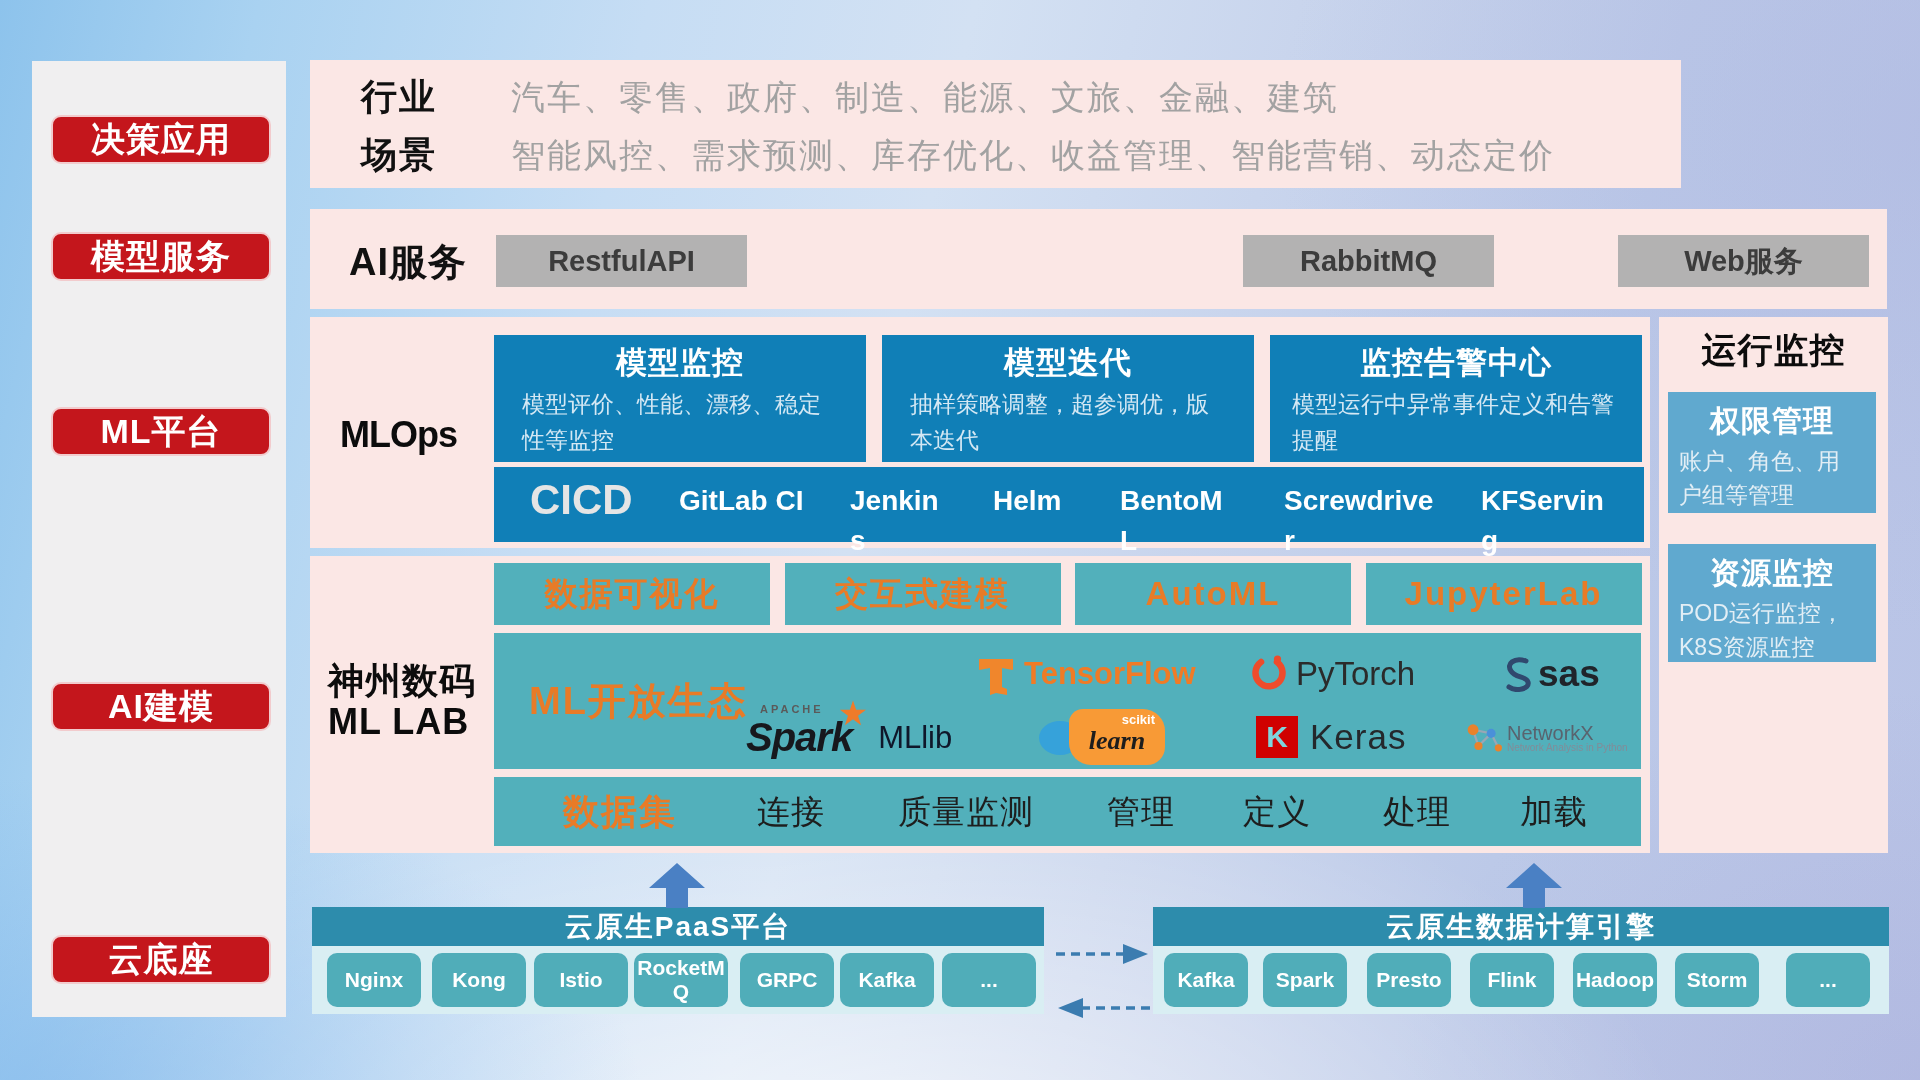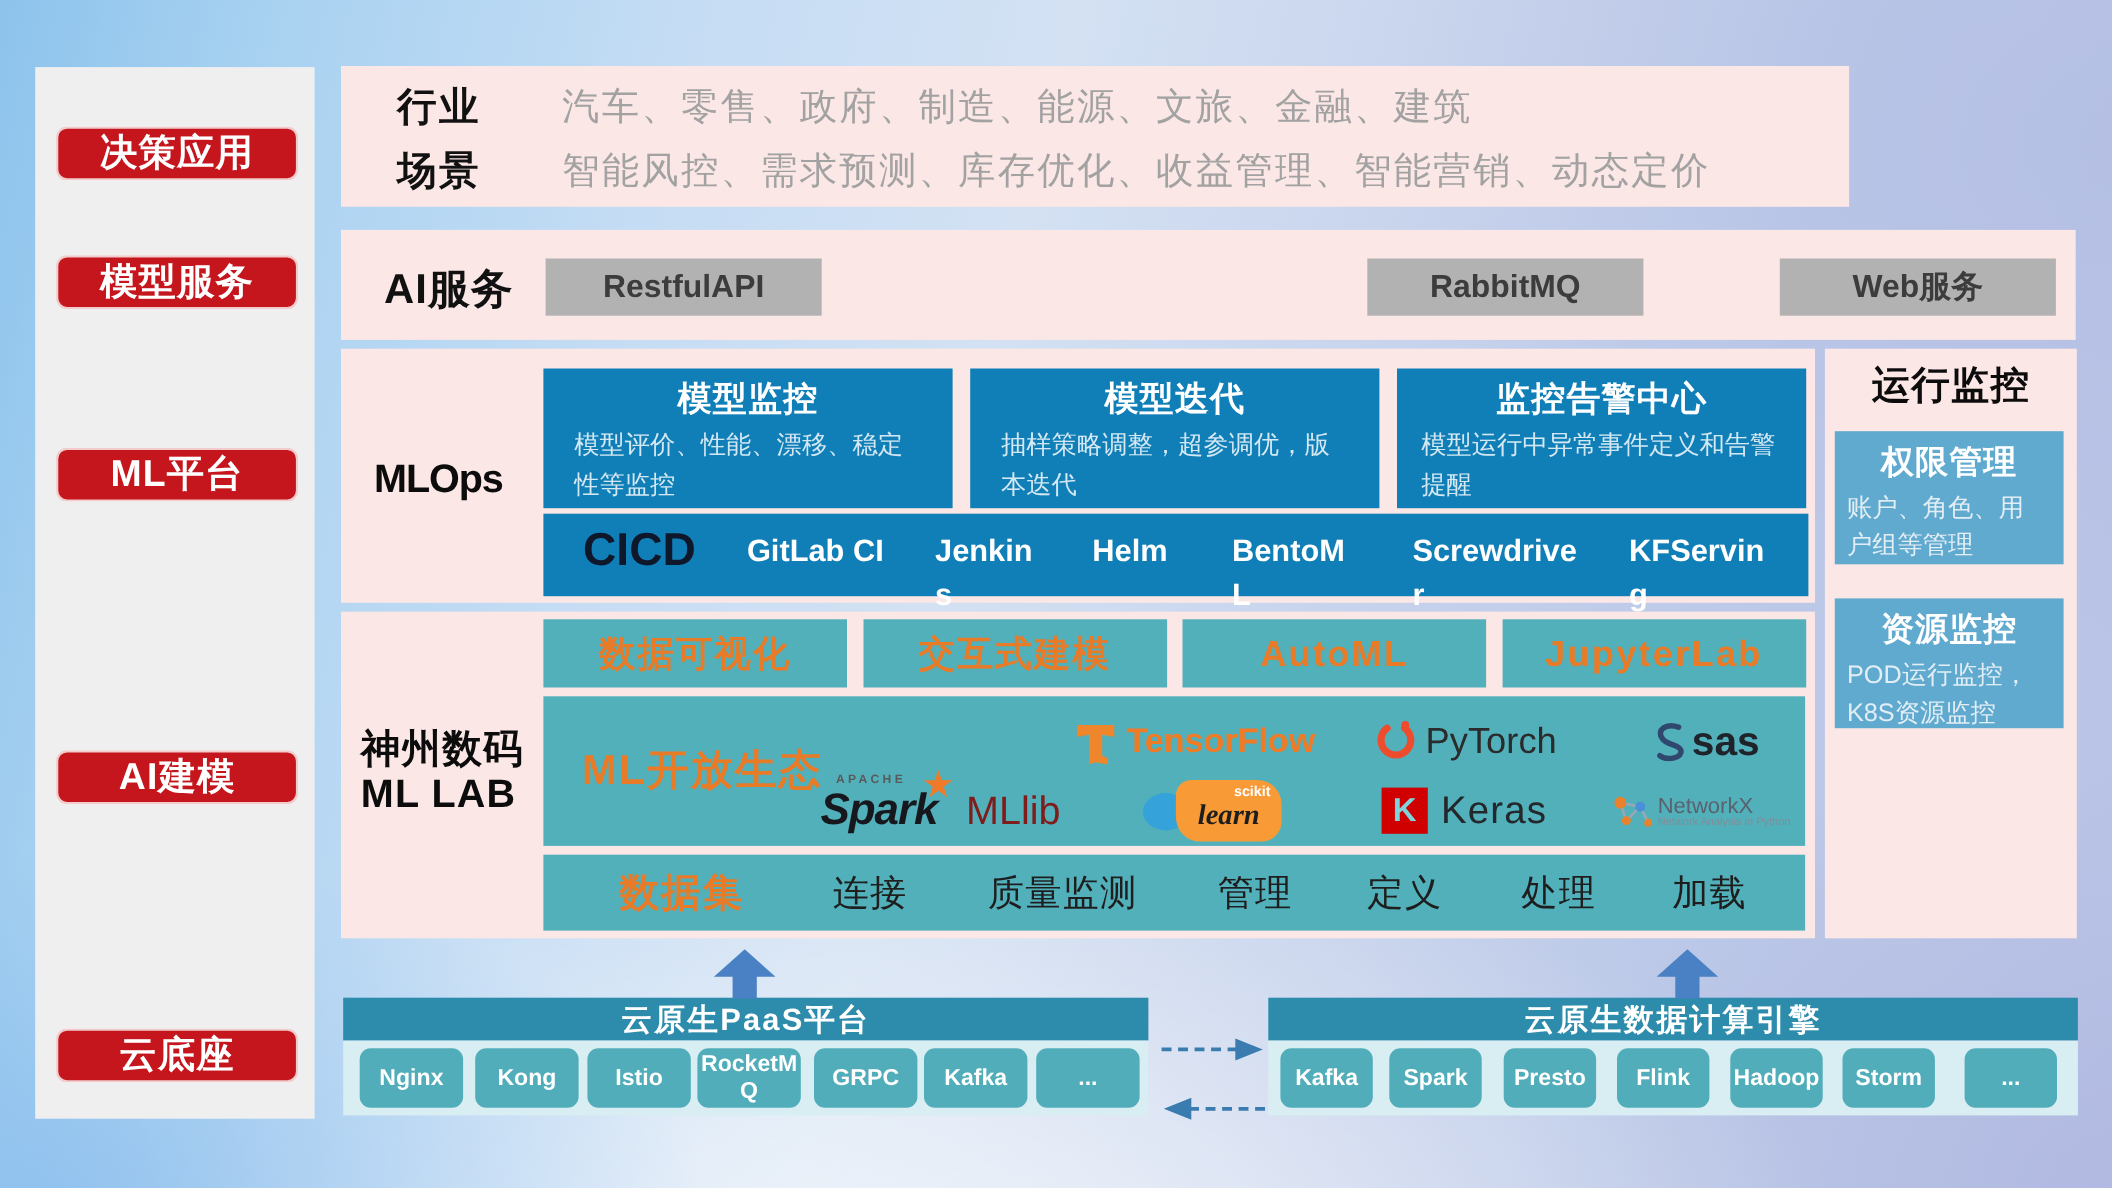--- a/index.html
+++ b/index.html
@@ -45,21 +45,21 @@
   
   #mlops-label { left:30px; top:96px; font-size:36px; font-weight:bold; color:#0c0c0c; line-height:44px; letter-spacing:-1px;}
   .blue-box { position:absolute; top:18px; width:372px; height:127px; background:var(--c-blue); color:#fff; text-align:center;}
   .blue-box .bb-title { margin-top:6px; font-size:31px; font-weight:bold; line-height:44px; letter-spacing:1px;}
   .blue-box .bb-desc  { margin-top:1px; font-size:23px; line-height:36px; color:#d4e8f4; text-align:left;
      padding:0 28px; white-space:pre-line; }
   .blue-box.tight .bb-desc { padding:0 22px; }
   #cicd-bar { left:184px; top:150px; width:1150px; height:75px; background:var(--c-blue); }
   .cicd-cell { position:absolute; top:14px; color:#fff; font-size:28px; font-weight:bold; line-height:40px;
      word-break:break-all; text-align:left; }
-  #cicd-title { left:36px; top:9px; font-size:42px; letter-spacing:0px; position:absolute; color:#0f172a; font-weight:bold; line-height:48px;text-align:right;}
+  #cicd-title { left:36px; top:9px; font-size:42px; letter-spacing:0px; position:absolute; color:#e5e5e5; font-weight:bold; line-height:48px;text-align:right;}
 
   
   #lab-label { left:18px; top:104px; font-size:36px; font-weight:bold; color:#0c0c0c; line-height:41px; white-space:pre-line; letter-spacing:1px;}
   .lab-tab { position:absolute; top:7px; width:276px; height:62px; background:var(--c-teal);
     color:var(--c-orange); font-size:33px; font-weight:bold; text-align:center; line-height:62px; letter-spacing:2px;}
   #eco-box { left:184px; top:77px; width:1147px; height:136px; background:var(--c-teal); }
   #eco-label { left:35px; top:50px; font-size:38px; font-weight:bold; color:var(--c-orange); line-height:36px; letter-spacing:2px;}
   .logo { position:absolute; display:flex; align-items:center; }
   #dataset-bar { left:184px; top:221px; width:1147px; height:69px; background:var(--c-teal); }
   #dataset-label { position:absolute; left:126px; top:0; transform:translateX(-50%); font-size:36px; font-weight:bold;
@@ -163,21 +163,21 @@
         <span style="margin-left:9px; font-size:33px; color:#2b2b2b;">PyTorch</span>
       </div>
       <div class="logo" style="left: 1008px; top: 41px; transform: translateY(-50%);">
         <svg width="32" height="36" viewBox="0 0 32 36">
           <path d="M24 5 C12 1, 4 8, 9 15 C13 22, 24 20, 26 26 C28 33, 14 36, 7 31" fill="none" stroke="#30486e" stroke-width="5" stroke-linecap="round"></path>
         </svg>
         <span style="margin-left:4px; font-size:37px; font-weight:bold; color:#20242a;">sas</span>
       </div>
       <div class="logo" style="left: 252px; top: 104px; transform: translateY(-50%);">
         <span style="position:relative; display:inline-block;"><span style="position:absolute; left:14px; top:-12px; font-size:11px; letter-spacing:3px; color:#5a5a5a; font-weight:bold;">APACHE</span><span style="font-size:40px; font-weight:bold; font-style:italic; color:#17181d; letter-spacing:-1px;">Spark</span><span style="position:absolute; right:-16px; top:-22px; font-size:34px; color:#ef7b2a;">★</span></span>
-        <span style="margin-left:26px; font-size:36px; color:#7f1d1d;">MLlib</span>
+        <span style="margin-left:26px; font-size:31px; color:#0f172a;">MLlib</span>
       </div>
       <div class="logo" style="left: 543px; top: 104px; transform: translateY(-50%);">
         <svg width="46" height="40" viewBox="0 0 46 40">
           <ellipse cx="23" cy="21" rx="21" ry="17" fill="#36a2da"></ellipse>
         </svg>
         <span style="position:relative; display:inline-flex; margin-left:-14px; width:96px; height:56px; background:#f89a36; border-radius:14px 22px 18px 22px; align-items:center; justify-content:center;">
           <span style="position:absolute; right:10px; top:3px; font-size:13px; color:#fff; font-weight:bold;">scikit</span>
           <span style="margin-top:8px; font-size:26px; font-weight:bold; font-style:italic; color:#1d1d1d; font-family:'Liberation Serif', serif;">learn</span>
         </span>
       </div>

